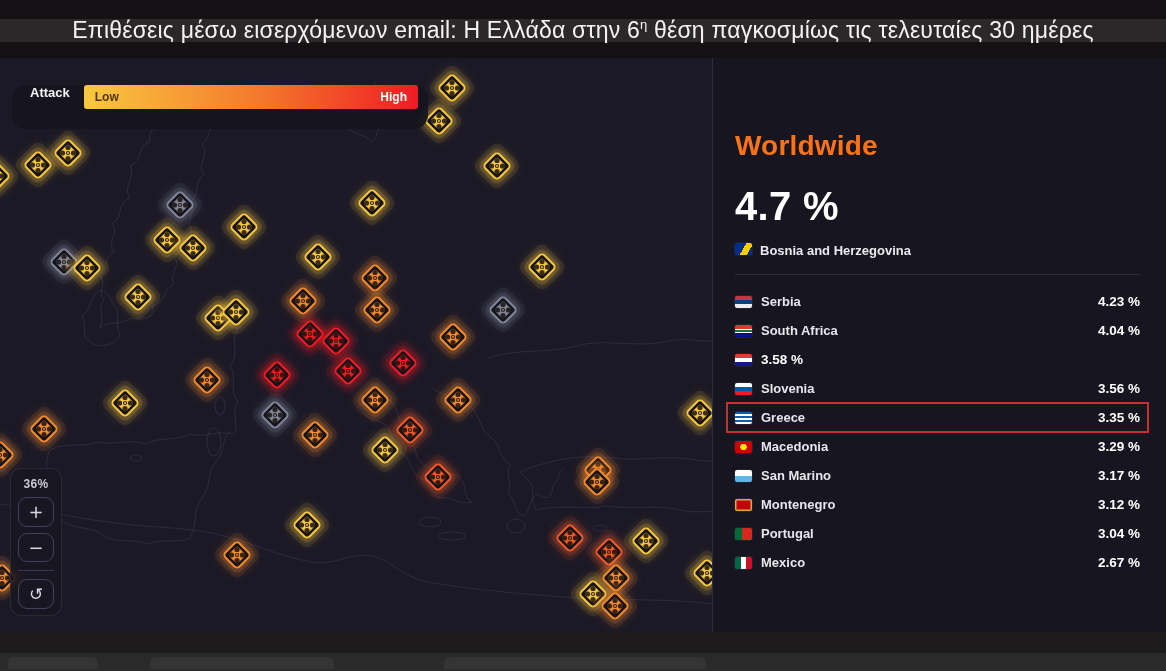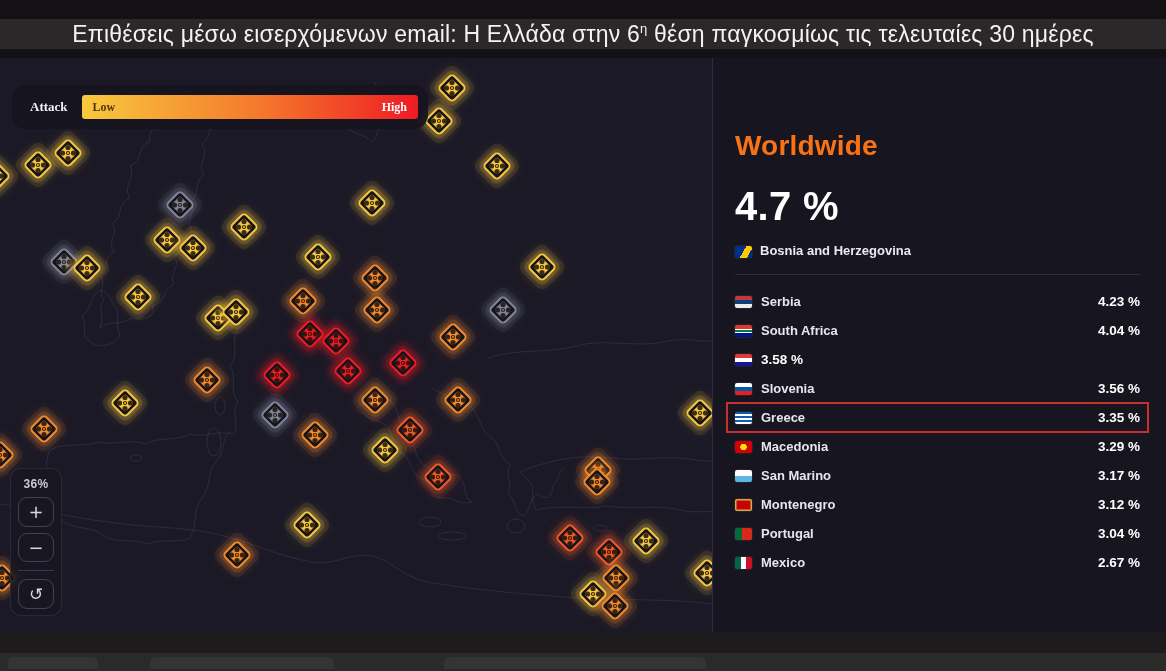--- a/index.html
+++ b/index.html
@@ -2,36 +2,36 @@
 <html><head>
 <meta charset="utf-8">
 <style>
   * { margin:0; padding:0; box-sizing:border-box; }
   html,body { background:#000; }
   body { font-family:"Liberation Sans","DejaVu Sans",sans-serif; }
   .screen { position:relative; width:1166px; height:671px; overflow:hidden; background:#141114; }
 
   
   .titlebar { position:absolute; left:0; top:0; width:1166px; height:58px; background:#141114; }
-  .titleband { position:absolute; left:0; top:19px; width:1166px; height:30px; background:#2b2829; display:flex; align-items:center; }
+  .titleband { position:absolute; left:0; top:19px; width:1166px; height:23px; background:#2b2829; display:flex; align-items:center; }
   .pagetitle { width:100%; text-align:center; color:#f4f3f2; font-size:23px; letter-spacing:.2px; white-space:nowrap; }
   .pagetitle sup { font-size:13px; }
 
   
   .main { position:absolute; left:0; top:58px; width:1166px; height:574px; background:#1b1926; }
   .map { position:absolute; left:0; top:0; width:712px; height:574px; overflow:hidden; }
   .map svg.coast { position:absolute; left:0; top:0; }
   .vdivider { position:absolute; left:712px; top:0; width:1px; height:574px; background:#3a3850; opacity:.55; }
 
   
   .marker { position:absolute; width:46px; height:46px; pointer-events:auto; }
 
   
   .legend { position:absolute; left:12px; top:27px; width:416px; height:44px; background:rgba(22,20,30,.92);
-            border-radius:14px; display:flex; align-items:center; padding:0 10px 0 18px; z-index:5;font-family:Liberation Serif, serif; }
+            border-radius:14px; display:flex; align-items:flex-start; padding:0 10px 0 18px; z-index:5; }
   .legend-label { color:#f2f2f5; font-size:13px; font-weight:700; margin-right:14px; }
   .legend-grad { position:relative; flex:1; height:24px; border-radius:3px;
                  background:linear-gradient(to right,#f8c93f,#f4752b 55%,#ee1b24);
                  display:flex; align-items:center; justify-content:space-between; padding:0 11px; }
   .legend-low { color:rgba(62,38,2,.9); font-size:12px; font-weight:700; }
   .legend-high { color:#ffffff; font-size:12px; font-weight:700; }
 
   
   .zoomctl { position:absolute; left:10px; top:410px; width:52px; height:148px; background:rgba(24,22,32,.88);
              border:1px solid rgba(200,200,220,.10); border-radius:11px; z-index:5;
@@ -42,21 +42,21 @@
           display:flex; align-items:center; justify-content:center; font-family:"DejaVu Sans",sans-serif; }
   .zsep { width:36px; height:1px; background:#3a3850; margin:2px 0 8px; }
   .zbtn.reset { font-size:17px; margin-bottom:0; }
 
   
   .panel { position:absolute; left:713px; top:0; width:453px; height:574px; background:#17151f; }
   .panel-inner { margin:0 18px 0 14px; }
   .phead { padding:0 8px; }
   .pw-title { color:#f97316; font-size:28px; font-weight:700; margin-top:72px; letter-spacing:.2px; }
   .pw-value { color:#ffffff; font-size:40px; font-weight:700; margin-top:22px; letter-spacing:.3px; }
-  .pw-sel { display:flex; align-items:flex-end; gap:8px; margin-top:14px; }
+  .pw-sel { display:flex; align-items:flex-start; gap:8px; margin-top:14px; }
   .pw-sel-name { color:#e9e9ef; font-size:13px; font-weight:700; }
   .pdivider { height:1px; background:#2f2d3d; margin-top:16px; }
   .rows { margin-top:12px; }
   .row { height:29px; display:flex; align-items:center; padding:0 8px; }
   .row .flag { margin-right:9px; }
   .row .cname { color:#e6e6ec; font-size:13px; font-weight:600; flex:1; }
   .row .cval { color:#ffffff; font-size:13.5px; font-weight:700;text-align:center; }
   .row.hl { outline:2px solid #c4302b; outline-offset:-1px; }
 
   

